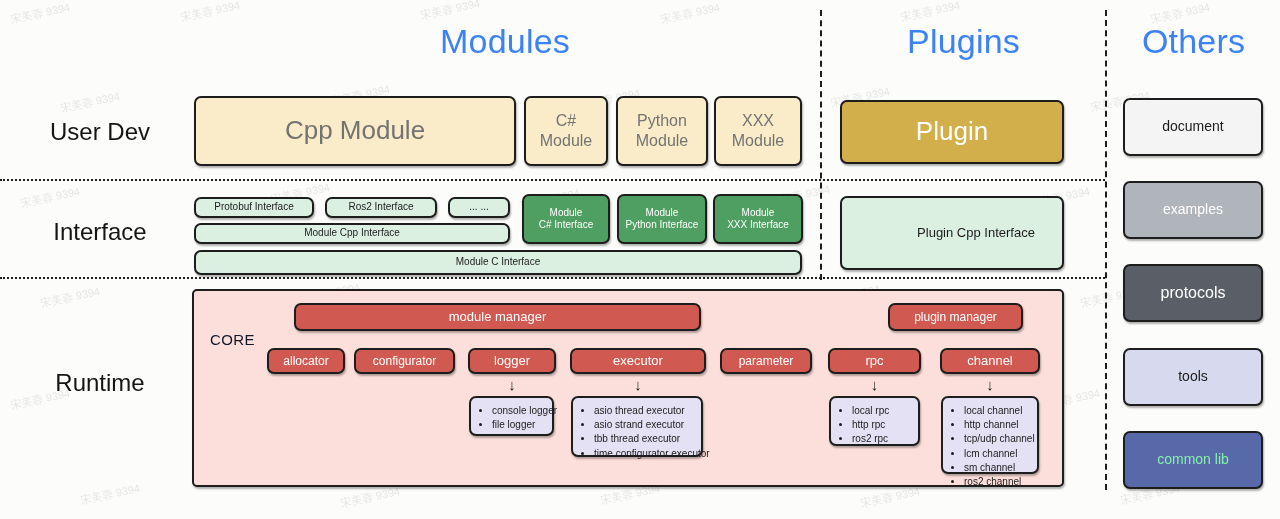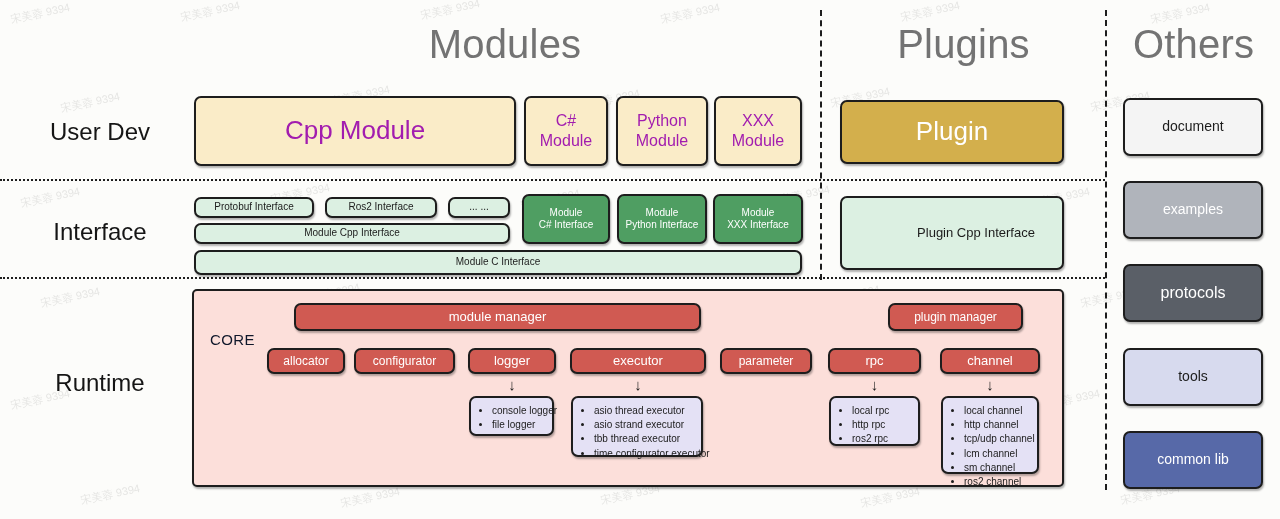--- a/index.html
+++ b/index.html
@@ -31,24 +31,24 @@
   .vdash {
     position: absolute;
     width: 0;
     border-left: 2px dashed #1d1d1d;
   }
 
   
   .col-title {
     position: absolute;
     text-align: center;
-    font-size: 40px;
+    font-size: 34px;
     font-weight: 400;
     letter-spacing: .2px;
-    color: #737373;
+    color: #3b82f6;
     top: 22px;
   }
 
   
   .row-label {
     position: absolute;
     left: 16px;
     width: 168px;
     text-align: center;
     font-size: 24px;
@@ -65,31 +65,31 @@
     display: flex;
     align-items: center;
     justify-content: center;
     text-align: center;
     line-height: 1.22;
     box-shadow: 1px 2px 2px rgba(0,0,0,.30);
   }
   .box span { display: block; }
 
   
-  .c-yellow   { background: #faecc8; color: #a21caf; }
+  .c-yellow   { background: #faecc8; color: #737373; }
   .c-gold     { background: #d3af4c; color: #ffffff; }
   .c-lgreen   { background: #dcf0e2; color: #1c1c1c; }
   .c-dgreen   { background: #4f9e62; color: #ffffff; }
   .c-red      { background: #d05a52; color: #ffffff; }
   .c-corebg   { background: #fcdfda; color: #1c1c1c; }
   .c-white    { background: #f4f4f4; color: #1c1c1c; }
   .c-gray     { background: #b0b4bb; color: #ffffff; }
   .c-dgray    { background: #5a5f67; color: #ffffff; }
   .c-lav      { background: #d7daee; color: #1c1c1c; }
-  .c-blue     { background: #5769a8; color: #ffffff; }
+  .c-blue     { background: #5769a8; color: #86efac; }
 
   
   .listbox {
     position: absolute;
     box-sizing: border-box;
     border: 2px solid #1d1d1d;
     border-radius: 7px;
     background: #e4e1f5;
     box-shadow: 1px 2px 2px rgba(0,0,0,.30);
     padding: 6px 6px 22px 8px;

